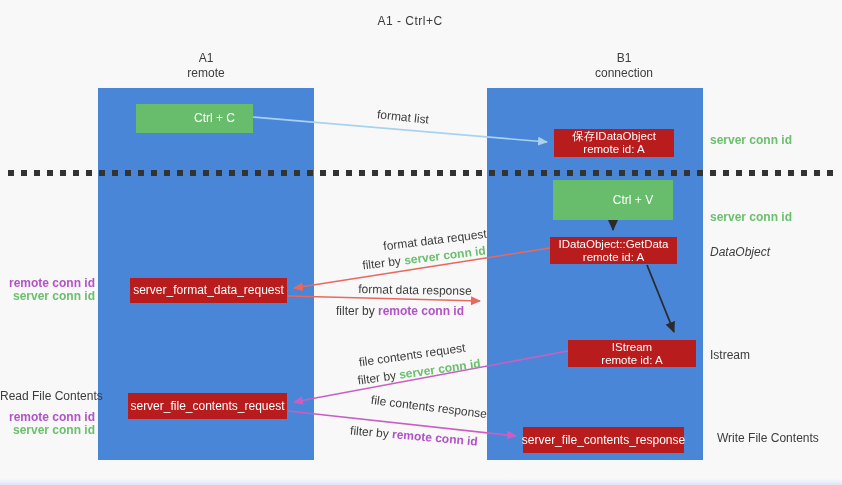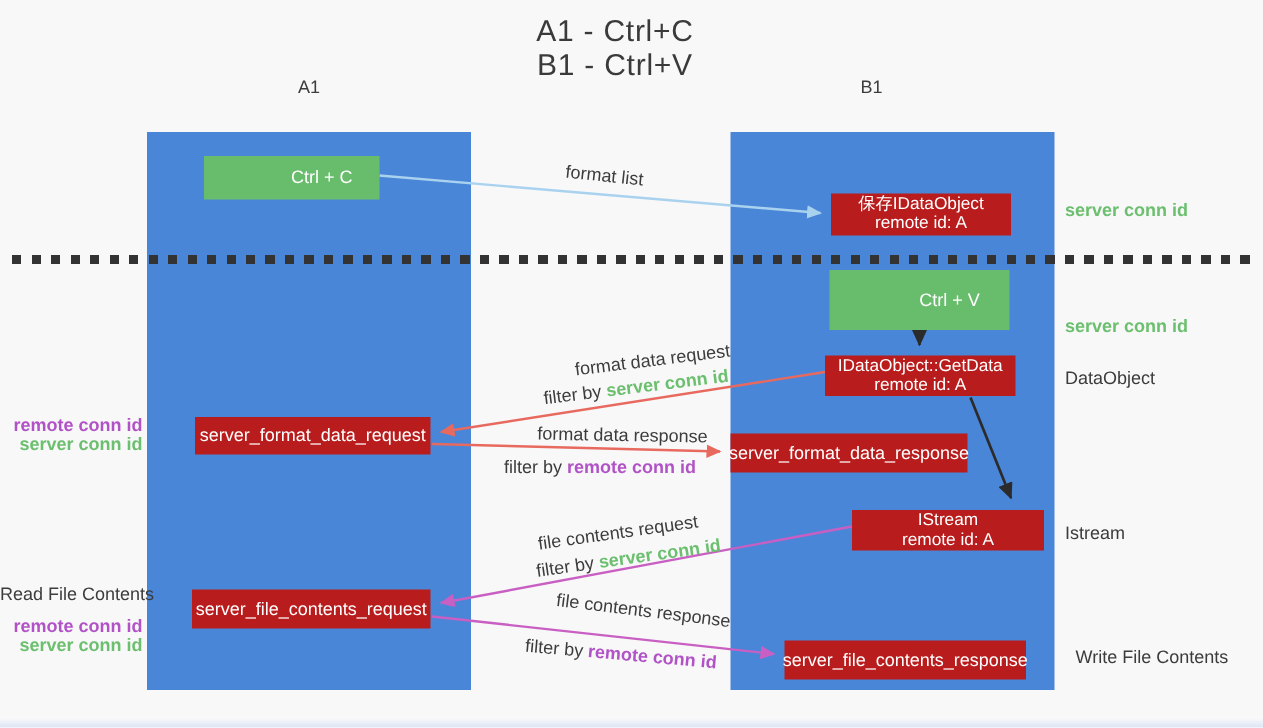--- a/index.html
+++ b/index.html
@@ -13,21 +13,21 @@
     width:842px;height:485px;
     background:#f8f8f9;
     overflow:hidden;
     color:#3c3c3c;
   }
   .abs{position:absolute;}
 
   .title{
     left:300px;top:10px;width:220px;
     text-align:center;
-    font-size:20px;line-height:23px;color:#3a3a3a;
+    font-size:12px;line-height:23px;color:#3a3a3a;
     letter-spacing:.5px;
   }
 
   .ll-header{
     width:216px;text-align:center;
     font-size:12px;line-height:15px;color:#3d3d3d;
     top:51px;
   }
   .ll-rect{
     width:216px;height:372px;top:88px;
@@ -73,28 +73,29 @@
     background:linear-gradient(180deg, rgba(223,231,246,0), #dbe5f5);
   }
 </style>
 </head>
 <body>
 
 <div class="stage">
 
   <div class="abs title">
     <div>A1 - Ctrl+C</div>
-    <div>B1 - Ctrl+V</div>
   </div>
 
   <div class="abs ll-header" style="left:98px;">
     <div>A1</div>
+    <div>remote</div>
   </div>
-  <div class="abs ll-header" style="left:473px;">
+  <div class="abs ll-header" style="left:516px;">
     <div>B1</div>
+    <div>connection</div>
   </div>
 
   <div class="abs ll-rect" style="left:98px;"></div>
   <div class="abs ll-rect" style="left:487px;"></div>
 
   <div class="abs divider"></div>
 
   <svg class="abs arrows" width="842" height="485" viewBox="0 0 842 485">
     <defs>
       <marker id="m-blue" markerUnits="userSpaceOnUse" markerWidth="11" markerHeight="9" refX="9" refY="4.5" orient="auto">
@@ -134,23 +135,20 @@
 
   <div class="abs node orange two-line" style="left:550px;top:237px;width:127px;height:27px;">
     <div>IDataObject::GetData</div>
     <div>remote id: A</div>
   </div>
 
   <div class="abs node orange" style="left:130px;top:278px;width:157px;height:25px;">
     <div>server_format_data_request</div>
   </div>
 
-  <div class="abs node orange" style="left:487px;top:289px;width:158px;height:26px;">
-    <div>server_format_data_response</div>
-  </div>
 
   <div class="abs node orange two-line" style="left:568px;top:340px;width:128px;height:27px;">
     <div>IStream</div>
     <div>remote id: A</div>
   </div>
 
   <div class="abs node orange" style="left:128px;top:393px;width:159px;height:26px;">
     <div>server_file_contents_request</div>
   </div>
 
@@ -174,18 +172,18 @@
 
   <div class="abs side-label side-left bold-p" style="top:277px;">remote conn id</div>
   <div class="abs side-label side-left bold-g" style="top:290px;">server conn id</div>
 
   <div class="abs side-label side-left" style="top:390px;">Read File Contents</div>
   <div class="abs side-label side-left bold-p" style="top:411px;">remote conn id</div>
   <div class="abs side-label side-left bold-g" style="top:424px;">server conn id</div>
 
   <div class="abs side-label bold-g" style="left:710px;top:134px;">server conn id</div>
   <div class="abs side-label bold-g" style="left:710px;top:211px;">server conn id</div>
-  <div class="abs side-label" style="left:710px;top:246px;">DataObject</div>
+  <div class="abs side-label" style="left:710px;top:246px;font-style:italic;">DataObject</div>
   <div class="abs side-label" style="left:710px;top:349px;">Istream</div>
   <div class="abs side-label" style="left:717px;top:432px;">Write File Contents</div>
 
   <div class="abs bottom-strip"></div>
 </div>
 
 </body></html>

